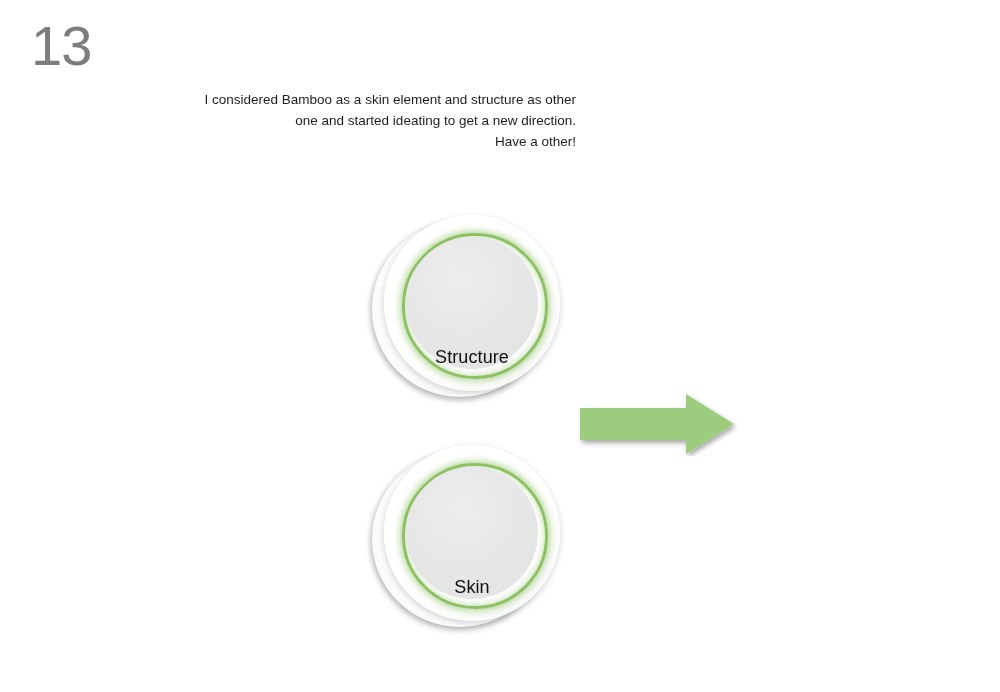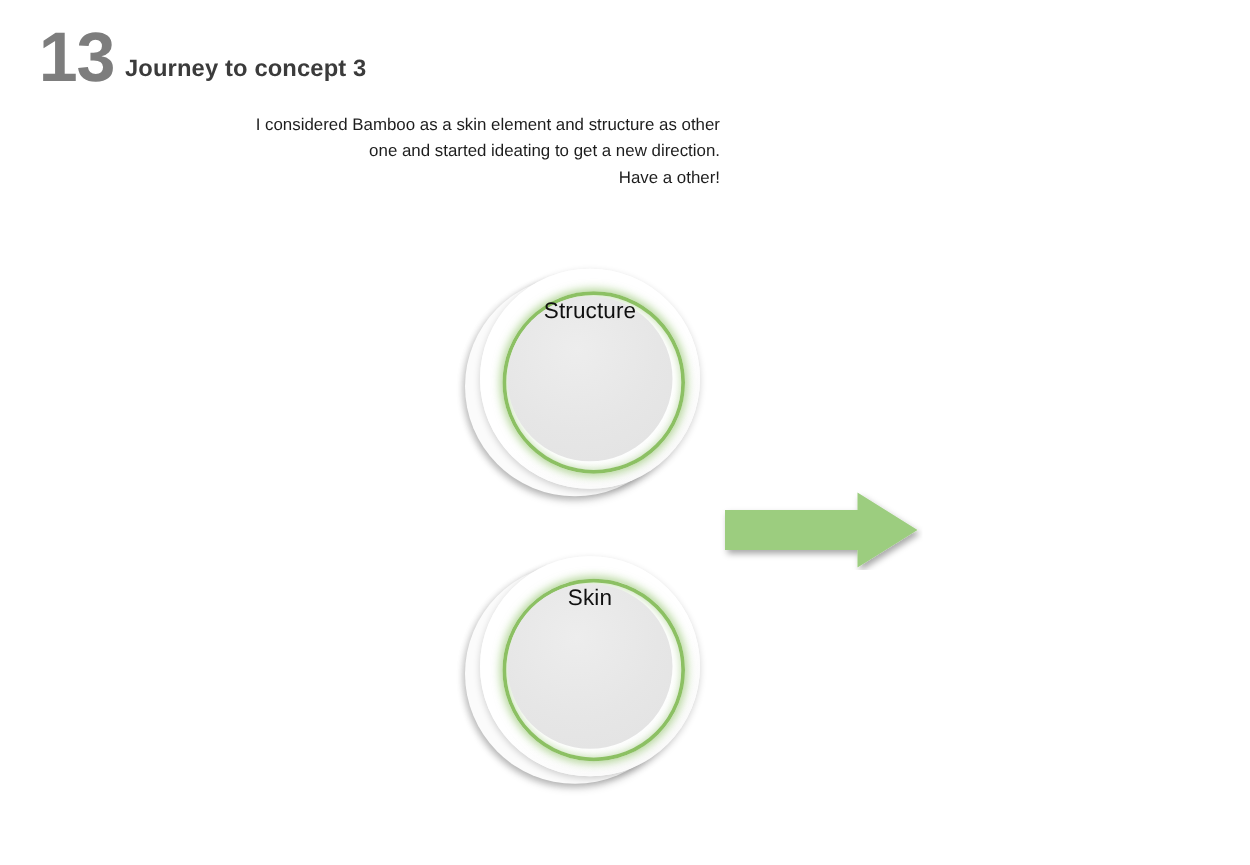--- a/index.html
+++ b/index.html
@@ -20,21 +20,21 @@
     overflow: hidden;
   }
 
   
   .slide-number {
     position: absolute;
     left: 31px;
     top: 18px;
     font-family: "Liberation Sans", sans-serif;
     font-size: 56px;
-    font-weight: 700;
+    font-weight: 400;
     letter-spacing: -1px;
     color: #7d7d7d;
     line-height: 1;
     user-select: none;
   }
   .slide-title {
     position: absolute;
     left: 100px;
     top: 45px;
     font-size: 19px;
@@ -100,21 +100,21 @@
   }
   .node .inner {
     position: absolute;
     left: 22px;
     top: 22px;
     width: 132px;
     height: 132px;
     border-radius: 50%;
     background: radial-gradient(circle at 42% 32%, #ededed 0%, #e6e6e6 55%, #e2e2e2 100%);
     display: flex;
-    align-items: flex-start;
+    align-items: flex-end;
     justify-content: center;
     text-align: center;
   }
   .node .label {
     font-size: 18px;
     font-weight: 400;
     color: #101010;
     line-height: 1.28;
     letter-spacing: 0.1px;
   }
@@ -135,21 +135,20 @@
     height: 64px;
   }
 </style>
 </head>
 <body>
 
 <div id="slide">
 
   <div class="slide-number">13</div>
 
-  <div class="slide-title">Journey to concept 3</div>
 
   <div class="slide-body">
     <div>I considered Bamboo as a skin element and structure as other</div>
     <div>one and started ideating to get a new direction.</div>
     <div>Have a other!</div>
   </div>
 
   <div class="node accent-green" style="left:384px; top:215px;">
     <div class="backdisc"></div>
     <div class="ring"></div>

